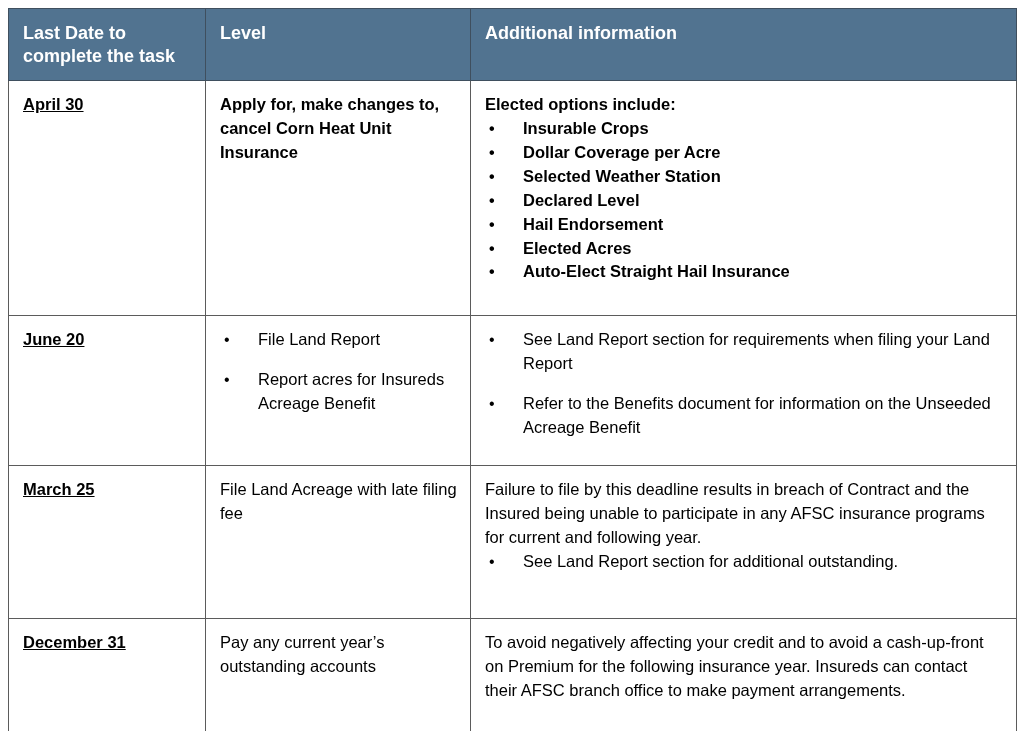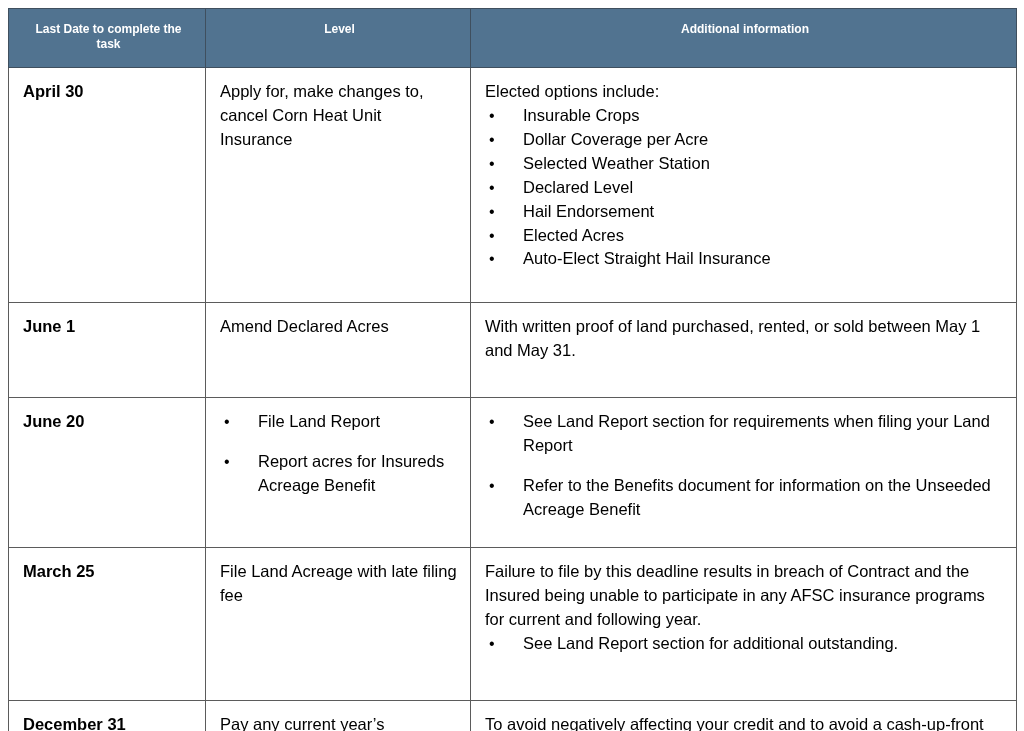--- a/index.html
+++ b/index.html
@@ -28,43 +28,44 @@
     table-layout: fixed;
     border: 1px solid #5b5b5b;
   }
   table.deadline-table col.c1 { width: 197px; }
   table.deadline-table col.c2 { width: 265px; }
   table.deadline-table col.c3 { width: 546px; }
 
   thead th {
     background: #517390;
     color: #ffffff;
-    font-size: 12px;
+    font-size: 18px;
     font-weight: bold;
-    text-align: center;
+    text-align: left;
     vertical-align: top;
     padding: 13px 11px 13px 14px;
     border: 1px solid #3f4f5e;
     line-height: 1.25;
     height: 59px;
     box-sizing: border-box;
     margin-top: 42px;
   }
   thead th.th-task { padding-left: 14px; }
 
   tbody td {
     border: 1px solid #5b5b5b;
     vertical-align: top;
     font-size: 16.5px;
     line-height: 1.45;
     padding: 12px 12px 12px 14px;
     background: #ffffff;
   }
   tbody td.date-cell {
     font-weight: bold;
+    text-decoration: underline;
   }
   tbody td p {
     margin: 0;
   }
   .cell-text {
     margin: 0;
   }
   ul.b-list {
     list-style: none;
     margin: 0;
@@ -87,21 +88,21 @@
   ul.b-list > li .bullet {
     position: absolute;
     left: 4px;
     top: 0;
     font-size: 16px;
     line-height: 1.45;
   }
   .after-para {
     margin-top: 14px;
   }
-  .r1 td { height: 210px; }
+  .r1 td { height: 210px; font-weight: bold; }
   .r2 td { height: 70px; }
   .r3 td { height: 125px; }
   .r4 td { height: 128px; }
   .r5 td { height: 121px; }
 </style>
 </head>
 <body>
 
 <div class="page">
   <table class="deadline-table">
@@ -131,29 +132,20 @@
             <li><span class="bullet">•</span><span>Dollar Coverage per Acre</span></li>
             <li><span class="bullet">•</span><span>Selected Weather Station</span></li>
             <li><span class="bullet">•</span><span>Declared Level</span></li>
             <li><span class="bullet">•</span><span>Hail Endorsement</span></li>
             <li><span class="bullet">•</span><span>Elected Acres</span></li>
             <li><span class="bullet">•</span><span>Auto-Elect Straight Hail Insurance</span></li>
           </ul>
         </td>
       </tr>
 
-      <tr class="r2">
-        <td class="date-cell">June 1</td>
-        <td class="task-cell">
-          <p class="cell-text">Amend Declared Acres</p>
-        </td>
-        <td class="info-cell">
-          <p class="cell-text">With written proof of land purchased, rented, or sold between May 1 and May 31.</p>
-        </td>
-      </tr>
 
       <tr class="r3">
         <td class="date-cell">June 20</td>
         <td class="task-cell">
           <ul class="b-list spaced">
             <li><span class="bullet">•</span><span>File Land Report</span></li>
             <li><span class="bullet">•</span><span>Report acres for Insureds Acreage Benefit</span></li>
           </ul>
         </td>
         <td class="info-cell">

